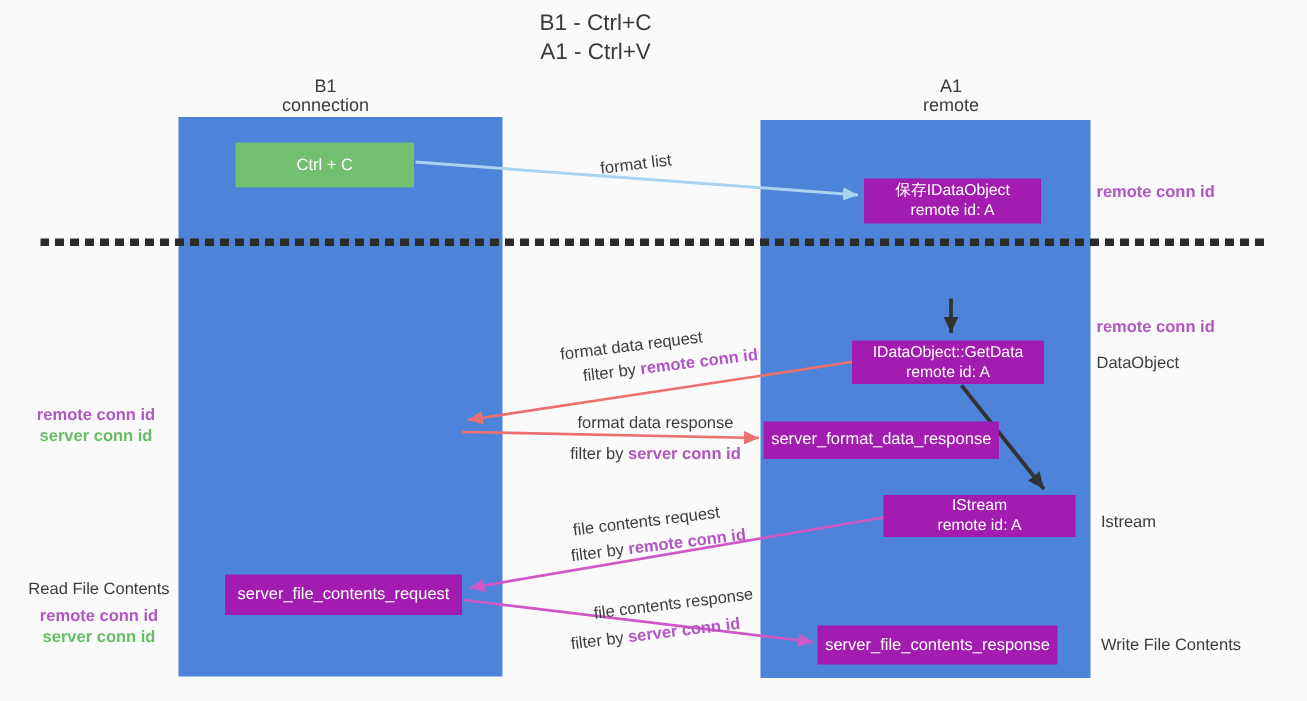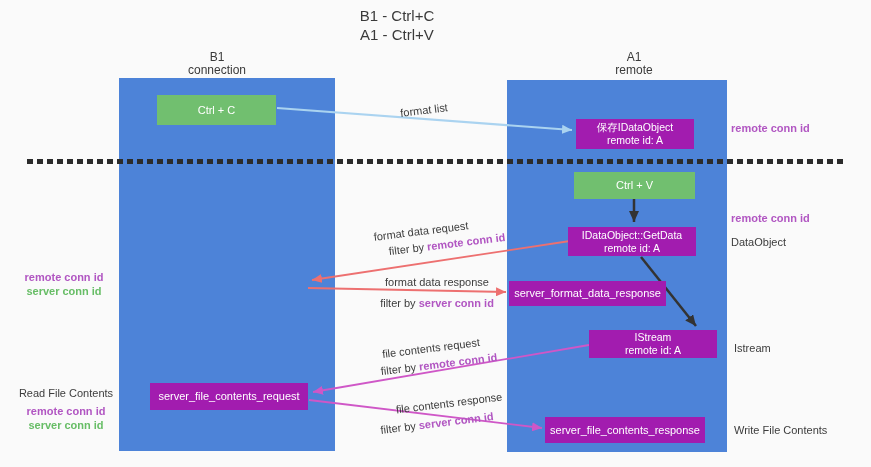--- a/index.html
+++ b/index.html
@@ -93,23 +93,20 @@
 
   <div class="box green" style="left:157px; top:95px; width:119px; height:30px;">
     <div>Ctrl + C</div>
   </div>
 
   <div class="box orange small" style="left:576px; top:119px; width:118px; height:30px;">
     <div>保存IDataObject</div>
     <div>remote id: A</div>
   </div>
 
-  <div class="box green" style="left:574px; top:172px; width:121px; height:27px;">
-    <div>Ctrl + V</div>
-  </div>
 
   <div class="box orange small" style="left:568px; top:227px; width:128px; height:29px;">
     <div>IDataObject::GetData</div>
     <div>remote id: A</div>
   </div>
 
 
   <div class="box orange" style="left:509px; top:281px; width:157px; height:25px;">
     <div>server_format_data_response</div>
   </div>

